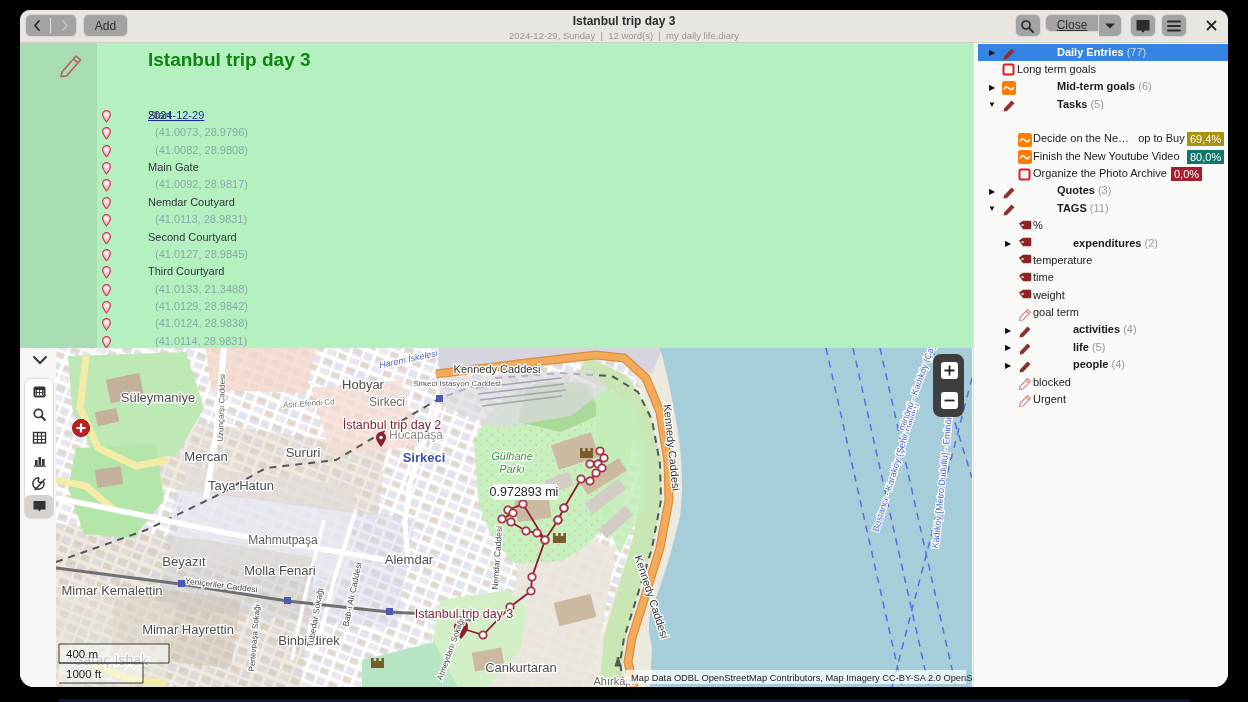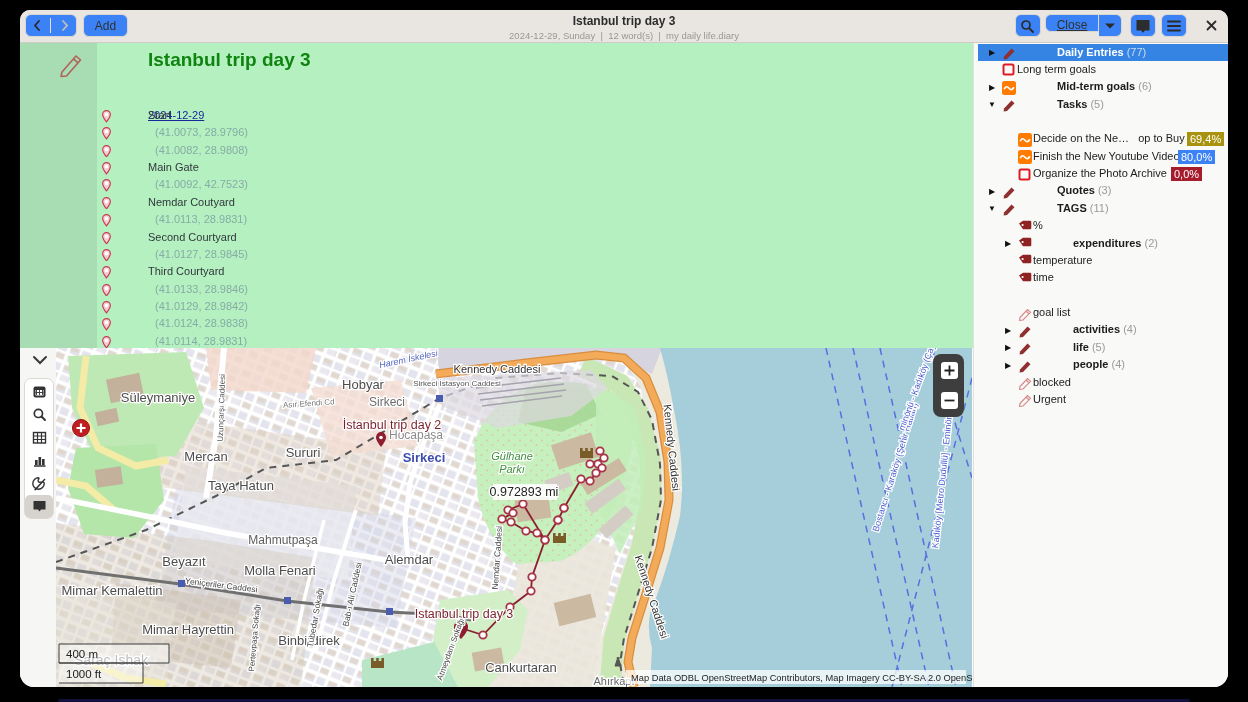--- a/index.html
+++ b/index.html
@@ -2,21 +2,21 @@
 <html><head>
 <meta charset="utf-8">
 <style>
 html,body{margin:0;padding:0;background:#000;width:1248px;height:702px;overflow:hidden;
   font-family:"Liberation Sans",sans-serif;}
 #win{position:absolute;left:20px;top:10px;width:1208px;height:677px;background:#f9f9f8;
   border-radius:10px 10px 14px 14px;overflow:hidden;}
 
 #hdr{position:absolute;left:0;top:0;width:1208px;height:32px;background:#e9e6e2;
   border-bottom:1px solid #cfcbc6;}
-.btn{position:absolute;background:#3b82f6;border:1px solid #dad6d2;border-radius:6px;
+.btn{position:absolute;background:#a3a3a3;border:1px solid #dad6d2;border-radius:6px;
   box-sizing:border-box;color:#303030;}
 #title{position:absolute;left:0;right:0;top:4px;text-align:center;font-size:12px;
   font-weight:bold;color:#2c2c2c;}
 #subtitle{position:absolute;left:0;right:0;top:20px;text-align:center;font-size:9.5px;
   color:#9a9792;}
 
 #entry{position:absolute;left:0;top:33px;width:953px;height:305px;background:#b5f1c0;}
 #entrystrip{position:absolute;left:0;top:0;width:77px;height:305px;background:#a8dcb2;}
 #etitle{position:absolute;left:128px;top:6px;font-size:19px;font-weight:bold;color:#108410;}
 #edate{position:absolute;left:128px;top:35px;font-size:11px;color:#19289b;
@@ -121,21 +121,21 @@
             <path d="M5,0.7 C7.4,0.7 9.3,2.6 9.3,5 C9.3,7.8 5,13.3 5,13.3 C5,13.3 0.7,7.8 0.7,5 C0.7,2.6 2.6,0.7 5,0.7 z" fill="#f6ccd2" stroke="#c93a52" stroke-width="1.3"></path>
             <circle cx="5" cy="4.9" r="2.1" fill="#fff"></circle>
           </svg>
           <span class="nm">Main Gate</span>
         </div>
         <div class="prow" style="top:134.48000000000002px">
           <svg style="position:absolute;left:82px;top:2px" width="9" height="12.5" viewBox="0 0 10 14">
             <path d="M5,0.7 C7.4,0.7 9.3,2.6 9.3,5 C9.3,7.8 5,13.3 5,13.3 C5,13.3 0.7,7.8 0.7,5 C0.7,2.6 2.6,0.7 5,0.7 z" fill="#f6ccd2" stroke="#c93a52" stroke-width="1.3"></path>
             <circle cx="5" cy="4.9" r="2.1" fill="#fff"></circle>
           </svg>
-          <span class="co">(41.0092, 42.7523)</span>
+          <span class="co">(41.0092, 28.9817)</span>
         </div>
         <div class="prow" style="top:151.85000000000002px">
           <svg style="position:absolute;left:82px;top:2px" width="9" height="12.5" viewBox="0 0 10 14">
             <path d="M5,0.7 C7.4,0.7 9.3,2.6 9.3,5 C9.3,7.8 5,13.3 5,13.3 C5,13.3 0.7,7.8 0.7,5 C0.7,2.6 2.6,0.7 5,0.7 z" fill="#f6ccd2" stroke="#c93a52" stroke-width="1.3"></path>
             <circle cx="5" cy="4.9" r="2.1" fill="#fff"></circle>
           </svg>
           <span class="nm">Nemdar Coutyard</span>
         </div>
         <div class="prow" style="top:169.22px">
           <svg style="position:absolute;left:82px;top:2px" width="9" height="12.5" viewBox="0 0 10 14">
@@ -163,21 +163,21 @@
             <path d="M5,0.7 C7.4,0.7 9.3,2.6 9.3,5 C9.3,7.8 5,13.3 5,13.3 C5,13.3 0.7,7.8 0.7,5 C0.7,2.6 2.6,0.7 5,0.7 z" fill="#f6ccd2" stroke="#c93a52" stroke-width="1.3"></path>
             <circle cx="5" cy="4.9" r="2.1" fill="#fff"></circle>
           </svg>
           <span class="nm">Third Courtyard</span>
         </div>
         <div class="prow" style="top:238.70000000000002px">
           <svg style="position:absolute;left:82px;top:2px" width="9" height="12.5" viewBox="0 0 10 14">
             <path d="M5,0.7 C7.4,0.7 9.3,2.6 9.3,5 C9.3,7.8 5,13.3 5,13.3 C5,13.3 0.7,7.8 0.7,5 C0.7,2.6 2.6,0.7 5,0.7 z" fill="#f6ccd2" stroke="#c93a52" stroke-width="1.3"></path>
             <circle cx="5" cy="4.9" r="2.1" fill="#fff"></circle>
           </svg>
-          <span class="co">(41.0133, 28.9846)</span>
+          <span class="co">(41.0133, 21.3488)</span>
         </div>
         <div class="prow" style="top:256.07000000000005px">
           <svg style="position:absolute;left:82px;top:2px" width="9" height="12.5" viewBox="0 0 10 14">
             <path d="M5,0.7 C7.4,0.7 9.3,2.6 9.3,5 C9.3,7.8 5,13.3 5,13.3 C5,13.3 0.7,7.8 0.7,5 C0.7,2.6 2.6,0.7 5,0.7 z" fill="#f6ccd2" stroke="#c93a52" stroke-width="1.3"></path>
             <circle cx="5" cy="4.9" r="2.1" fill="#fff"></circle>
           </svg>
           <span class="co">(41.0129, 28.9842)</span>
         </div>
         <div class="prow" style="top:273.44px">
           <svg style="position:absolute;left:82px;top:2px" width="9" height="12.5" viewBox="0 0 10 14">
@@ -465,21 +465,21 @@
           </svg></span>
         <span class="stx" style="left:59px">Decide on the Ne…&nbsp;&nbsp; op to Buy</span>
         <span class="badge" style="left:213px;background:#a89210">69,4%</span>
       </div>
       <div class="srow" style="top:105.22px">
         <span class="sic" style="left:44px"><svg width="14" height="14" viewBox="0 0 14 14">
             <rect width="14" height="14" rx="2.5" fill="#ff7c00"></rect>
             <path d="M2.5,7.6 C4,5.2 5.2,5.2 7,7.2 C8.8,9.2 10,9.2 11.5,6.8" stroke="#fff" stroke-width="1.7" fill="none" stroke-linecap="round"></path>
           </svg></span>
         <span class="stx" style="left:59px">Finish the New Youtube Video</span>
-        <span class="badge" style="left:204px;background:#3b82f6">80,0%</span>
+        <span class="badge" style="left:213px;background:#0f766e">80,0%</span>
       </div>
       <div class="srow" style="top:122.59px">
         <span class="sic" style="left:44px"><svg width="13" height="13" viewBox="0 0 13 13">
             <rect x="1.5" y="1.5" width="10" height="10" rx="1.5" fill="none" stroke="#e01b24" stroke-width="2"></rect>
           </svg></span>
         <span class="stx" style="left:59px">Organize the Photo Archive</span>
         <span class="badge" style="left:197px;background:#a51d2d">0,0%</span>
       </div>
       <div class="srow" style="top:139.96px">
         <span class="tri" style="left:15px">▶</span>
@@ -517,25 +517,32 @@
           </svg></span>
         <span class="stx" style="left:59px">time</span>
       </div>
       <div class="srow" style="top:209.44px">
         <span class="sic" style="left:44px"><svg width="14" height="11" viewBox="0 0 14 11">
             <path d="M1,3.5 L5,0.8 H12 a1.3,1.3 0 0 1 1.3,1.3 V8 a1.3,1.3 0 0 1 -1.3,1.3 H5 z" fill="#8f2222"></path>
             <circle cx="4.6" cy="5" r="1.1" fill="#fff"></circle>
           </svg></span>
         <span class="stx" style="left:59px">temperature</span>
       </div>
+      <div class="srow" style="top:244.18px">
+        <span class="sic" style="left:44px"><svg width="14" height="11" viewBox="0 0 14 11">
+            <path d="M1,3.5 L5,0.8 H12 a1.3,1.3 0 0 1 1.3,1.3 V8 a1.3,1.3 0 0 1 -1.3,1.3 H5 z" fill="#8f2222"></path>
+            <circle cx="4.6" cy="5" r="1.1" fill="#fff"></circle>
+          </svg></span>
+        <span class="stx" style="left:59px">weight</span>
+      </div>
       <div class="srow" style="top:261.55px">
         <span class="sic" style="left:44px"><svg width="15" height="14" viewBox="0 0 15 14">
             <path d="M2,10.5 L9.5,2.5 L12.5,5.3 L5,13 L1.6,13.4 z M8.2,4.2 L11.2,7" fill="none" stroke="#d98a8a" stroke-width="1.2"></path>
           </svg></span>
-        <span class="stx" style="left:59px">goal list</span>
+        <span class="stx" style="left:59px">goal term</span>
       </div>
       <div class="srow" style="top:278.92px">
         <span class="tri" style="left:31px">▶</span>
         <span class="sic" style="left:44px"><svg width="15" height="14" viewBox="0 0 15 14">
             <path d="M2,10.5 L9.5,2.5 L12.5,5.3 L5,13 L1.6,13.4 z" fill="#8f2f2f"></path>
           </svg></span>
         <span class="stx b" style="left:59px">activities <span class="cnt">(4)</span></span>
       </div>
       <div class="srow" style="top:296.29px">
         <span class="tri" style="left:31px">▶</span>

